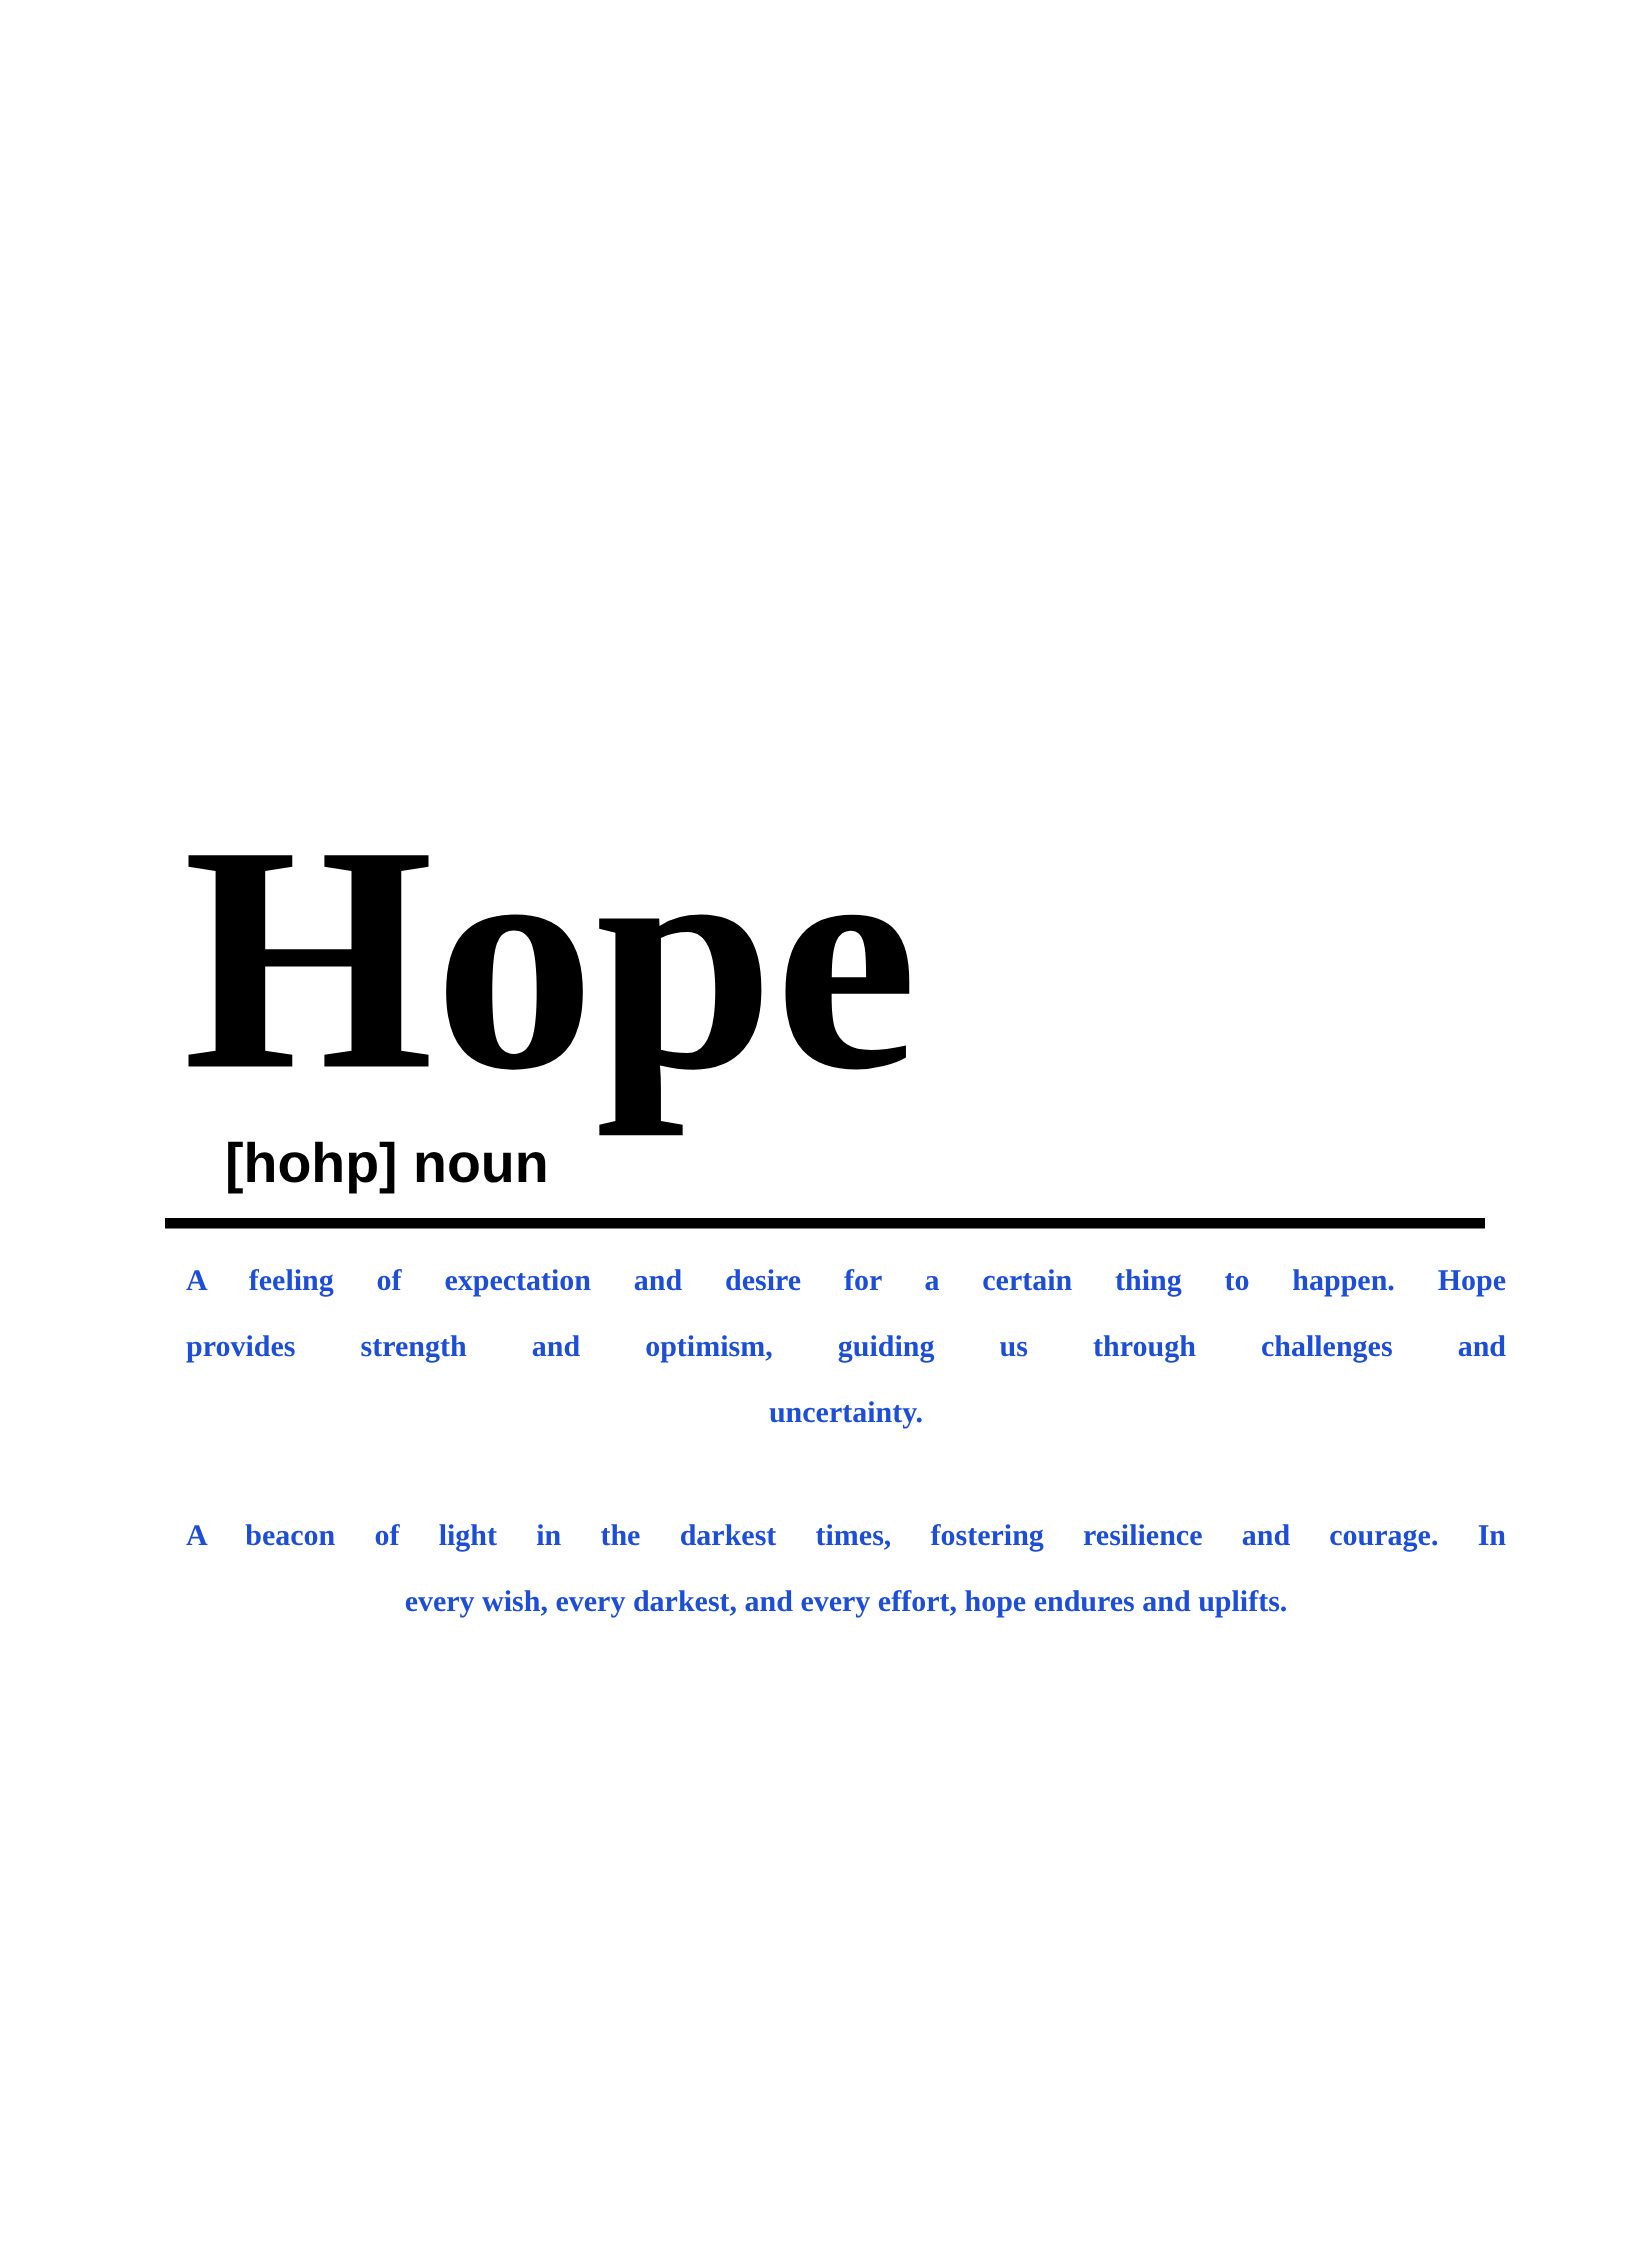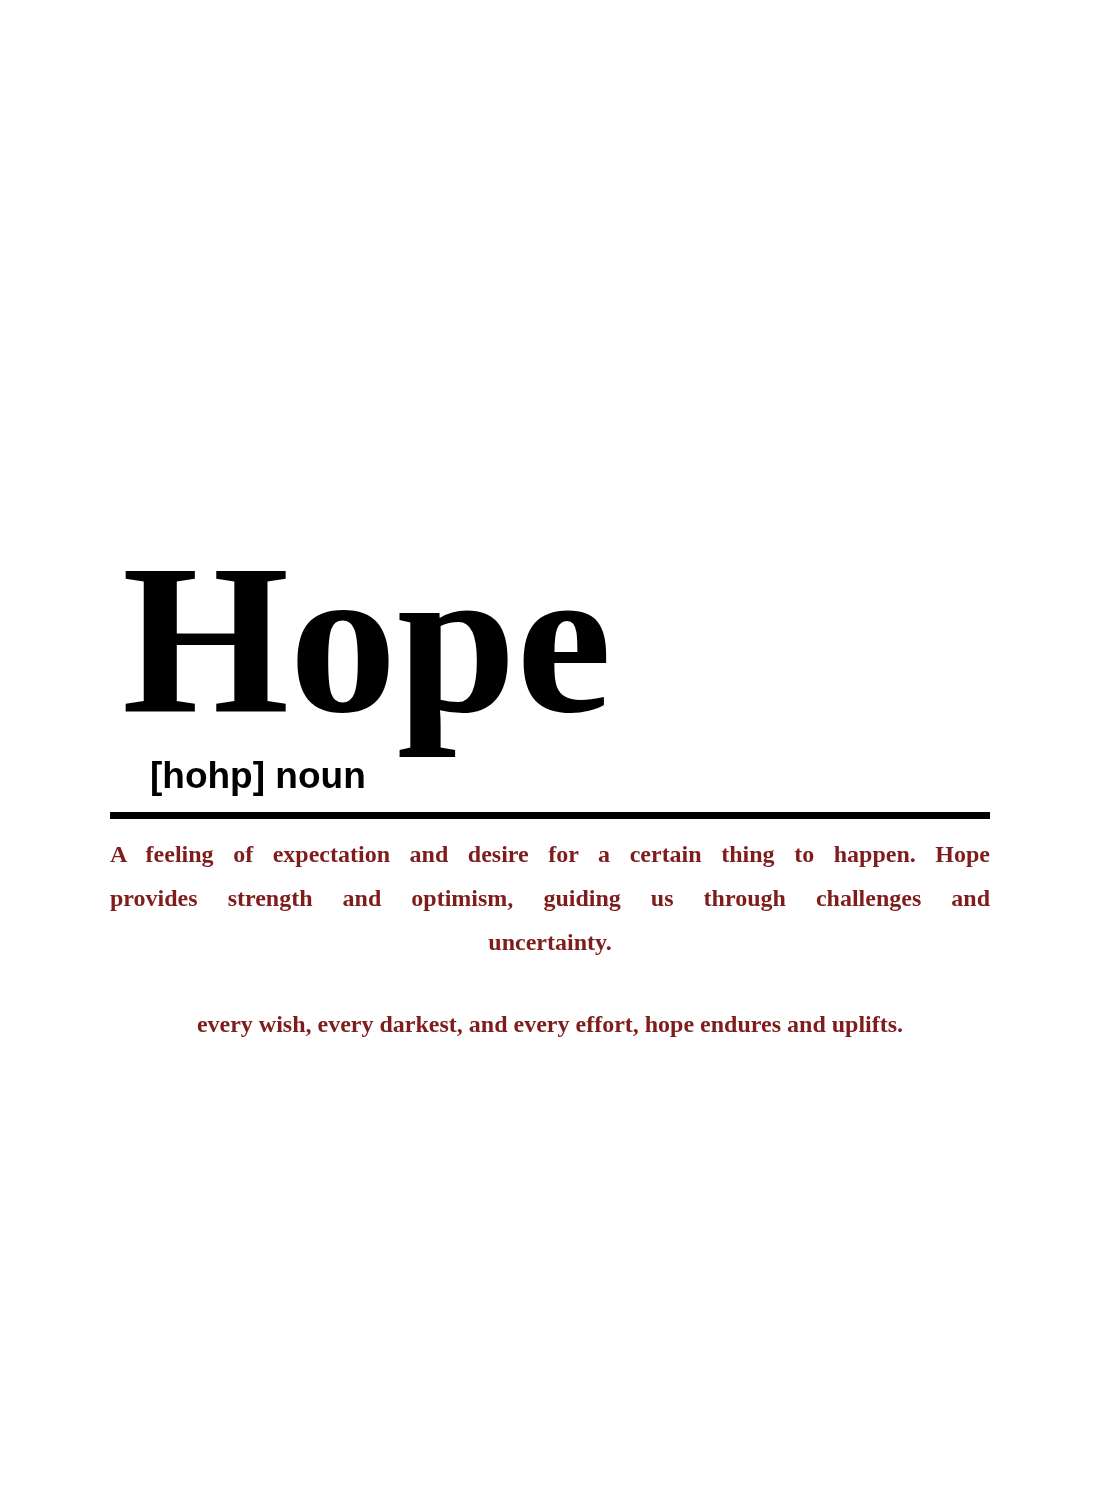--- a/index.html
+++ b/index.html
@@ -46,27 +46,27 @@
     left: 110px;
     top: 812px;
     width: 880px;
     height: 7px;
     background: #000000;
     border: none;
     margin: 0;
   }
   .para {
     position: absolute;
-    left: 110px;
+    left: 124px;
     width: 880px;
     font-family: "Liberation Serif", serif;
     font-weight: bold;
-    font-size: 24px;
+    font-size: 20px;
     line-height: 44px;
-    color: #7f1d1d;
+    color: #1d4ed8;
   }
   .para-1 { top: 832px; }
   .para-2 { top: 1002px; }
   .line {
     width: 880px;
     height: 44px;
   }
   .line.justified {
     text-align: justify;
     text-align-last: justify;
@@ -86,16 +86,17 @@
 
   <hr class="divider">
 
   <section class="para para-1">
     <div class="line justified">A feeling of expectation and desire for a certain thing to happen. Hope</div>
     <div class="line justified">provides strength and optimism, guiding us through challenges and</div>
     <div class="line last">uncertainty.</div>
   </section>
 
   <section class="para para-2">
+    <div class="line justified">A beacon of light in the darkest times, fostering resilience and courage. In</div>
     <div class="line last">every wish, every darkest, and every effort, hope endures and uplifts.</div>
   </section>
 
 </main>
 
 </body></html>

